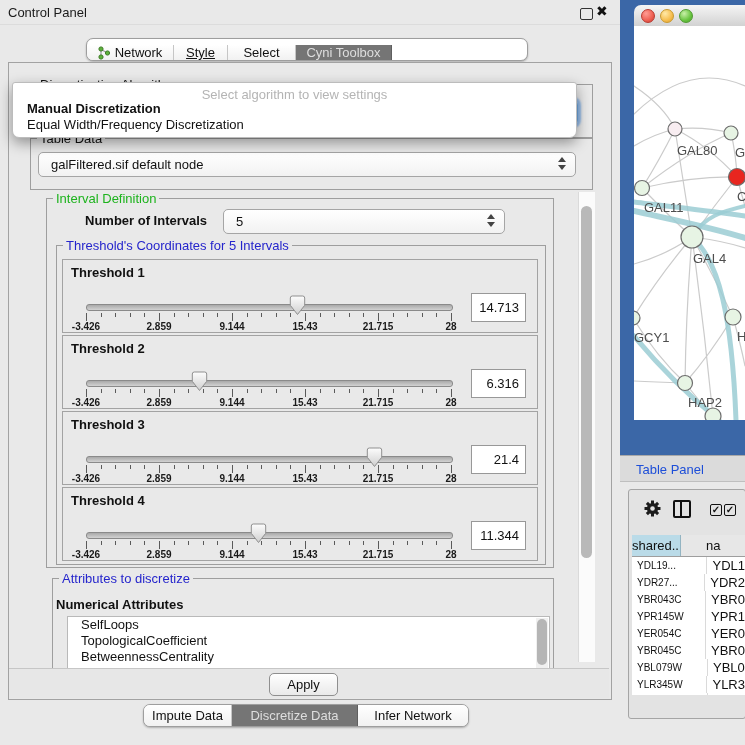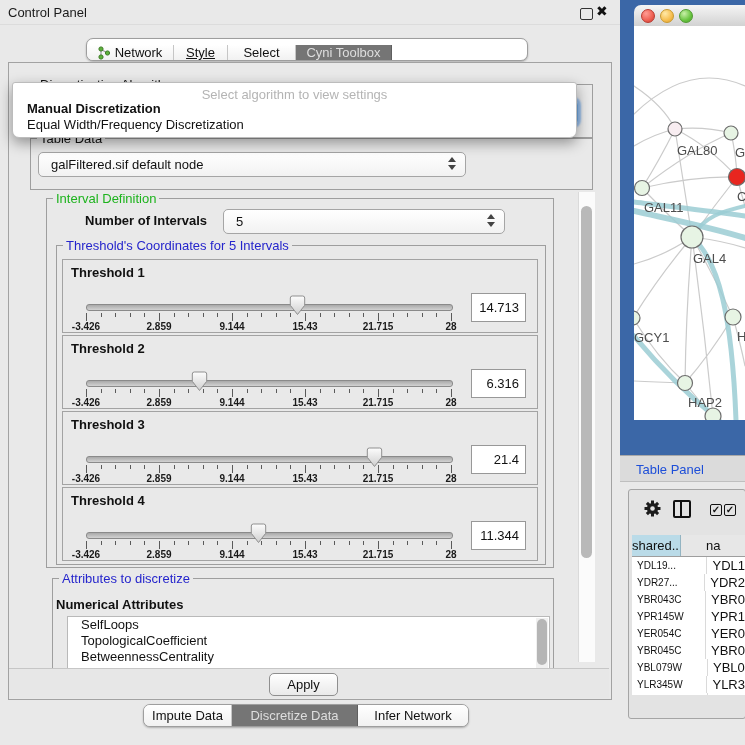--- a/index.html
+++ b/index.html
@@ -126,21 +126,21 @@
 <div class="combo focused" style="left:38px;top:100px;width:540px;">
   <span class="arrows">
       <i class="up"></i>
       <i class="dn"></i>
     </span>
 </div>
 
 <div class="group" style="left:30px;top:138px;width:561px;height:50px;">
   <span class="gtitle">Table Data</span>
 </div>
-<div class="combo" style="left:38px;top:152px;width:428px;">
+<div class="combo" style="left:38px;top:152px;width:538px;">
   <span>galFiltered.sif default node</span>
   <span class="arrows">
       <i class="up"></i>
       <i class="dn"></i>
     </span>
 </div>
 
 <div class="group" style="left:46px;top:198px;width:506px;height:368px;">
   <span class="gtitle green">Interval Definition</span>
 </div>

